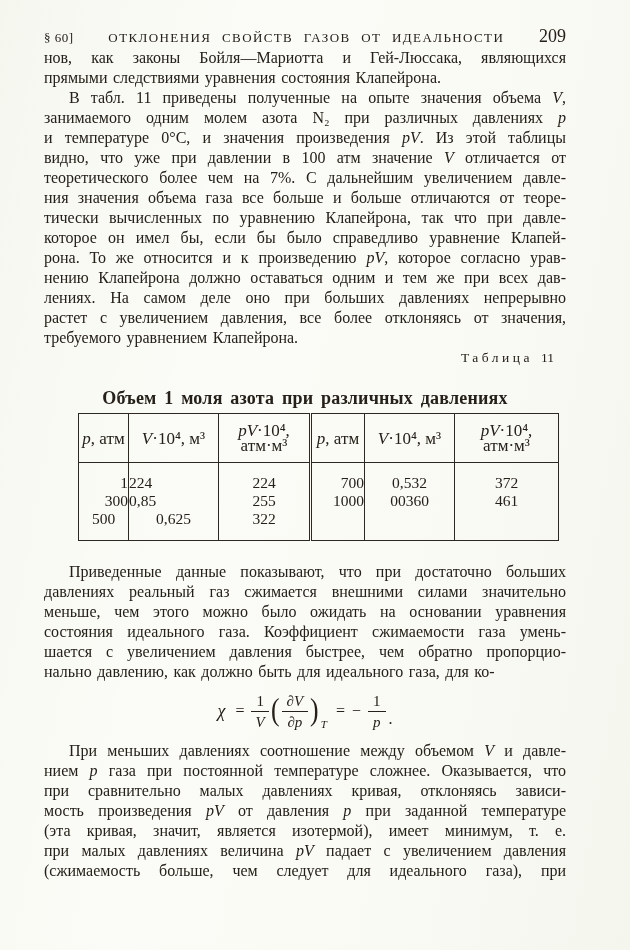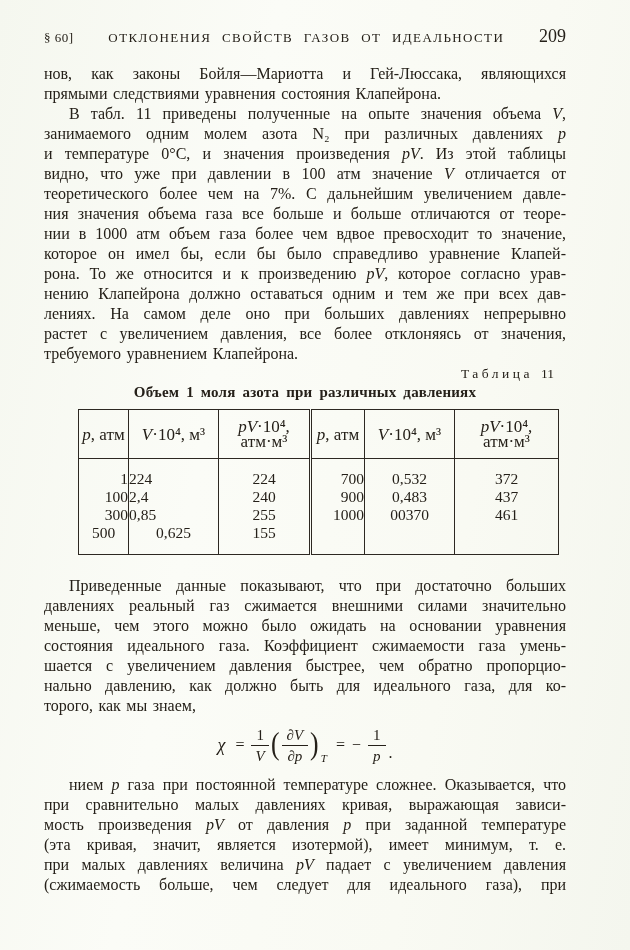--- a/index.html
+++ b/index.html
@@ -18,38 +18,38 @@
   .head {
     display: flex; justify-content: space-between; align-items: baseline;
     padding-top: 26px; height: 16px;
   }
   .section-label { font-size: 13px; letter-spacing: 0.5px; }
   .running-title { font-size: 13px; letter-spacing: 1.4px; word-spacing: 6px; white-space: nowrap; }
   .page-number { font-size: 18px; }
 
   
   .para { margin: 0; }
-  .para.first-gap { margin-top: 22px; }
+  .para.first-gap { margin-top: 6px; }
   .line {
     font-size: 16px; line-height: 20px; height: 20px;
     text-align: justify; text-align-last: justify;
     word-spacing: 1.5px;
     white-space: normal; overflow: hidden;
   }
   .para-indent .line:first-child { text-indent: 25px; }
   .para .line:last-child { text-align-last: left; }
   .para.para-cont .line:last-child { text-align-last: justify; }
   .line i { font-family: "Liberation Serif", serif; }
 
   
   .table-label { margin-top: 2px; text-align: right; padding-right: 12px; font-size: 13.5px; height: 18px; }
   .table-label .word { letter-spacing: 3.5px; margin-right: 8px; text-align: right; }
   .table-caption {
-    margin-top: 0; text-align: center; font-weight: bold;
-    font-size: 15px; word-spacing: 3px; height: 18px; letter-spacing: 0.2px;
+    margin-top: 20px; text-align: center; font-weight: bold;
+    font-size: 18px; word-spacing: 3px; height: 18px; letter-spacing: 0.2px;
   }
 
   
   table.vol {
     margin: 7px 0 0 34px;
     border-collapse: collapse; table-layout: fixed;
     width: 480px;
     border: 1.6px solid #2d2822;
   }
   table.vol th, table.vol td { padding: 0; }
@@ -108,21 +108,21 @@
       </div>
 
     <div class="para para-indent">
 
     <div class="line">В табл. 11 приведены полученные на опыте значения объема <i>V</i>,</div>
         <div class="line">занимаемого одним молем азота N₂ при различных давлениях <i>p</i></div>
         <div class="line">и температуре 0°С, и значения произведения <i>pV</i>. Из этой таблицы</div>
         <div class="line">видно, что уже при давлении в 100 атм значение <i>V</i> отличается от</div>
         <div class="line">теоретического более чем на 7%. С дальнейшим увеличением давле-</div>
         <div class="line">ния значения объема газа все больше и больше отличаются от теоре-</div>
-        <div class="line">нии в 1000 атм объем газа более чем вдвое превосходит то значение,</div>
+        <div class="line">тически вычисленных по уравнению Клапейрона, так что при давле-</div>
         <div class="line">которое он имел бы, если бы было справедливо уравнение Клапей-</div>
         <div class="line">рона. То же относится и к произведению <i>pV</i>, которое согласно урав-</div>
         <div class="line">нению Клапейрона должно оставаться одним и тем же при всех дав-</div>
         <div class="line">лениях. На самом деле оно при больших давлениях непрерывно</div>
         <div class="line">растет с увеличением давления, все более отклоняясь от значения,</div>
         <div class="line">требуемого уравнением Клапейрона.</div>
       </div>
 
     <div class="table-label">
       <span class="word">Таблица</span><span>11</span>
@@ -167,57 +167,48 @@
 
       <tr>
           <td class="c1">1</td>
           <td class="c2">224</td>
           <td class="c3">224</td>
           <td class="c4">700</td>
           <td class="c5">0,532</td>
           <td class="c6">372</td>
         </tr>
           <tr>
-          <td class="c1">100</td>
-          <td class="c2">2,4</td>
-          <td class="c3">240</td>
-          <td class="c4">900</td>
-          <td class="c5">0,483</td>
-          <td class="c6">437</td>
-        </tr>
-          <tr>
           <td class="c1">300</td>
           <td class="c2">0,85</td>
           <td class="c3">255</td>
           <td class="c4">1000</td>
-          <td class="c5">00370</td>
+          <td class="c5">00360</td>
           <td class="c6">461</td>
         </tr>
           <tr>
           <td class="c1">500</td>
           <td class="c2">0,625</td>
-          <td class="c3">155</td>
+          <td class="c3">322</td>
           <td class="c4"></td>
           <td class="c5"></td>
           <td class="c6"></td>
         </tr>
         </tbody>
     </table>
 
     <div class="gap-after-table"></div>
 
     <div class="para para-indent">
 
     <div class="line">Приведенные данные показывают, что при достаточно больших</div>
         <div class="line">давлениях реальный газ сжимается внешними силами значительно</div>
         <div class="line">меньше, чем этого можно было ожидать на основании уравнения</div>
         <div class="line">состояния идеального газа. Коэффициент сжимаемости газа умень-</div>
         <div class="line">шается с увеличением давления быстрее, чем обратно пропорцио-</div>
         <div class="line">нально давлению, как должно быть для идеального газа, для ко-</div>
-        <div class="line">торого, как мы знаем,</div>
       </div>
 
     <div class="formula">
       <span class="chi">χ</span>
       <span class="op">=</span>
       <span class="frac">
         <span class="num">1</span>
         <span class="den var">V</span>
       </span>
       <span class="paren">(</span>
@@ -233,22 +224,23 @@
         <span class="num">1</span>
         <span class="den var">p</span>
       </span>
       <span class="fperiod">.</span>
     </div>
 
     <div class="gap-after-formula"></div>
 
     <div class="para para-indent para-cont">
 
+    <div class="line">При меньших давлениях соотношение между объемом <i>V</i> и давле-</div>
         <div class="line">нием <i>p</i> газа при постоянной температуре сложнее. Оказывается, что</div>
-        <div class="line">при сравнительно малых давлениях кривая, выражающая зависи-</div>
+        <div class="line">при сравнительно малых давлениях кривая, отклоняясь зависи-</div>
         <div class="line">мость произведения <i>pV</i> от давления <i>p</i> при заданной температуре</div>
         <div class="line">(эта кривая, значит, является изотермой), имеет минимум, т. е.</div>
         <div class="line">при малых давлениях величина <i>pV</i> падает с увеличением давления</div>
         <div class="line">(сжимаемость больше, чем следует для идеального газа), при</div>
       </div>
 
   </div>
 </div>
 
 </body></html>

